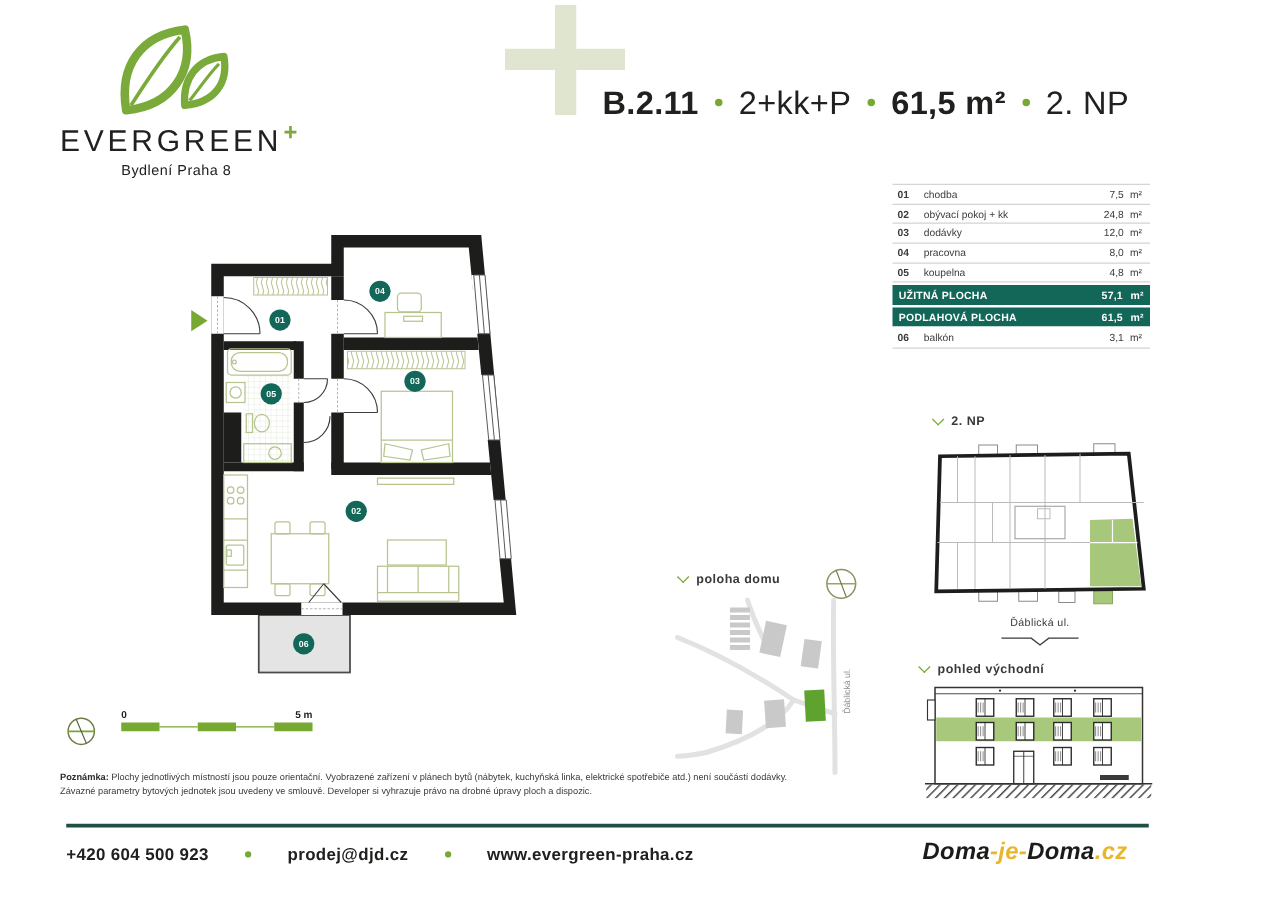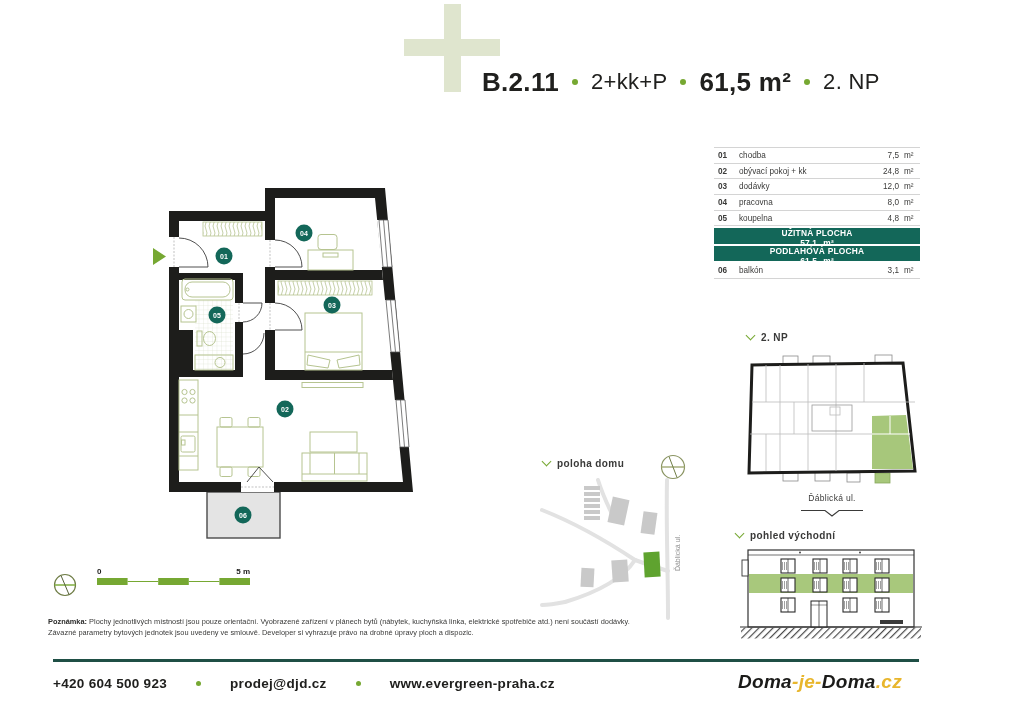--- a/index.html
+++ b/index.html
@@ -12,34 +12,34 @@
   
   .logo{left:48px;top:12px;width:186px;text-align:center;}
   .logo-name-row{margin-top:4px;white-space:nowrap;}
   .logo-name{font-size:24px;font-weight:500;letter-spacing:3px;color:#20201e;}
   .logo-plus{color:#7aab3a;font-size:19px;font-weight:700;position:relative;top:-9px;left:1px;}
   .logo-tagline{font-size:11.5px;margin-top:3px;letter-spacing:.4px;color:#20201e;}
 
   
   .title{left:482px;top:63px;height:38px;display:flex;align-items:center;gap:13px;white-space:nowrap;}
   .title .big{font-size:26px;font-weight:700;letter-spacing:.3px;}
-  .title .reg{font-size:22px;font-weight:400;letter-spacing:.3px;}
+  .title .reg{font-size:26px;font-weight:400;letter-spacing:.3px;}
   .dot{width:6px;height:6px;border-radius:50%;background:#76a832;flex:0 0 auto;}
 
   
   .rtable{left:714px;top:147px;width:206px;font-size:8.2px;color:#3b3b3a;}
   .trow{display:grid;grid-template-columns:25px 1fr 36px 16px;align-items:center;
         height:14.7px;border-bottom:1px solid #d4d4d4;}
   .trow.first{border-top:1px solid #d4d4d4;}
   .tnum{font-weight:700;padding-left:4px;}
   .tval{text-align:right;padding-right:5px;}
   .tunit{text-align:left;}
   .tbanner{display:flex;justify-content:space-between;align-items:center;height:15.5px;
            background:#136759;color:#fff;font-weight:700;padding:0 5px 0 5px;margin:2px 0;
-           letter-spacing:.2px;font-size:8.4px;flex-direction:column;}
+           letter-spacing:.2px;font-size:8.4px;}
   .tbanner .bright{display:flex;gap:6px;}
 
   
   .ptitle{display:flex;align-items:center;gap:7px;font-size:10px;font-weight:600;
           color:#3a3a39;letter-spacing:.4px;white-space:nowrap;}
   .chev{width:6px;height:6px;border-left:1.7px solid #76a832;border-bottom:1.7px solid #76a832;
         transform:rotate(-45deg);margin-top:-4px;flex:0 0 auto;}
 
   .street-label{left:742px;top:493px;width:180px;text-align:center;font-size:8.5px;color:#3a3a39;letter-spacing:.3px;}
 
@@ -53,20 +53,32 @@
   .doma{left:738px;top:671px;width:182px;text-align:left;font-size:19px;font-weight:800;
         font-style:italic;letter-spacing:.3px;white-space:nowrap;}
   .doma .dk{color:#1b1b19;}
   .doma .dg{color:#e8b62d;}
 </style>
 </head>
 <body>
 
 <div class="page">
 
+  <div class="abs logo">
+    <svg width="110" height="84" viewBox="0 0 110 86" style="margin:0 auto">
+      <path d="M14,78 C8,42 26,16 62,12 C70,46 52,74 14,78 Z" fill="#fff" stroke="#7aab3a" stroke-width="7" stroke-linejoin="round"></path>
+      <path d="M18,74 C30,55 44,34 58,18" stroke="#7aab3a" stroke-width="3" fill="none"></path>
+      <path d="M62,74 C60,52 72,36 94,34 C98,56 86,72 62,74 Z" fill="#fff" stroke="#7aab3a" stroke-width="6" stroke-linejoin="round"></path>
+      <path d="M66,70 C74,60 82,48 90,40" stroke="#7aab3a" stroke-width="2.5" fill="none"></path>
+    </svg>
+    <div class="logo-name-row">
+      <span class="logo-name">EVERGREEN</span><span class="logo-plus">+</span>
+    </div>
+    <div class="logo-tagline">Bydlení Praha 8</div>
+  </div>
 
   <svg class="abs" style="left:404px;top:4px" width="96" height="90" viewBox="0 0 96 90">
     <rect x="0" y="35" width="96" height="17" fill="#dfe5ce"></rect>
     <rect x="40" y="0" width="17" height="88" fill="#dfe5ce"></rect>
   </svg>
 
   <div class="abs title">
     <span class="big">B.2.11</span>
     <span class="dot"></span>
     <span class="reg">2+kk+P</span>

